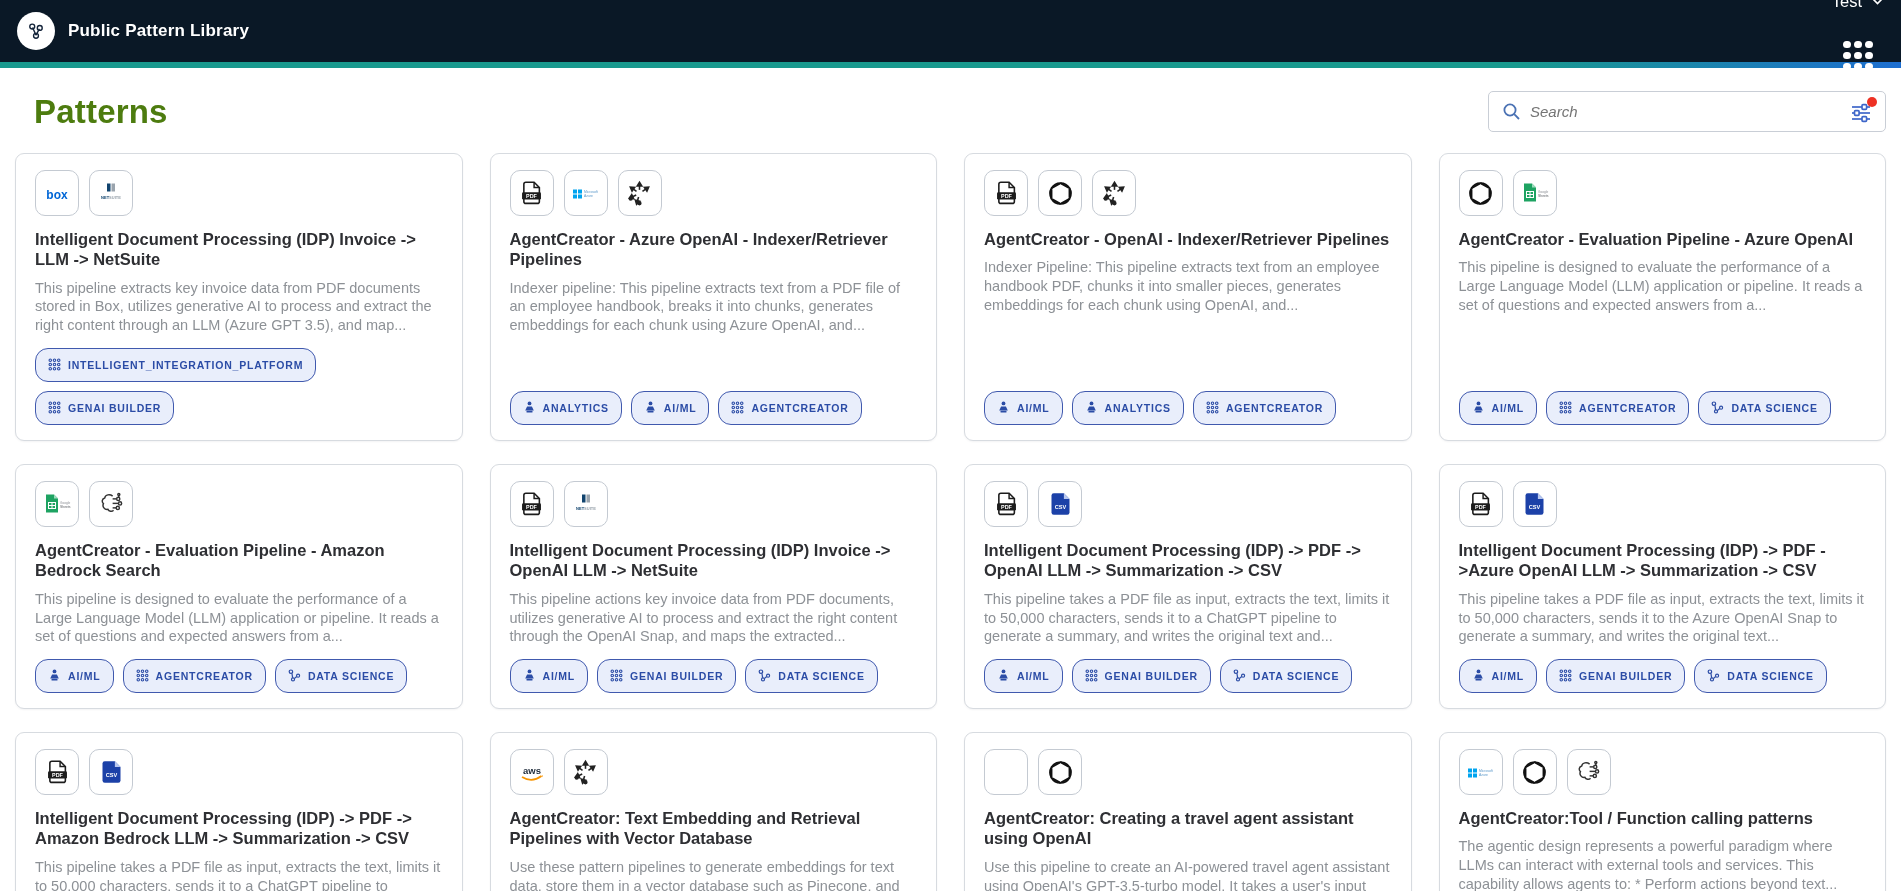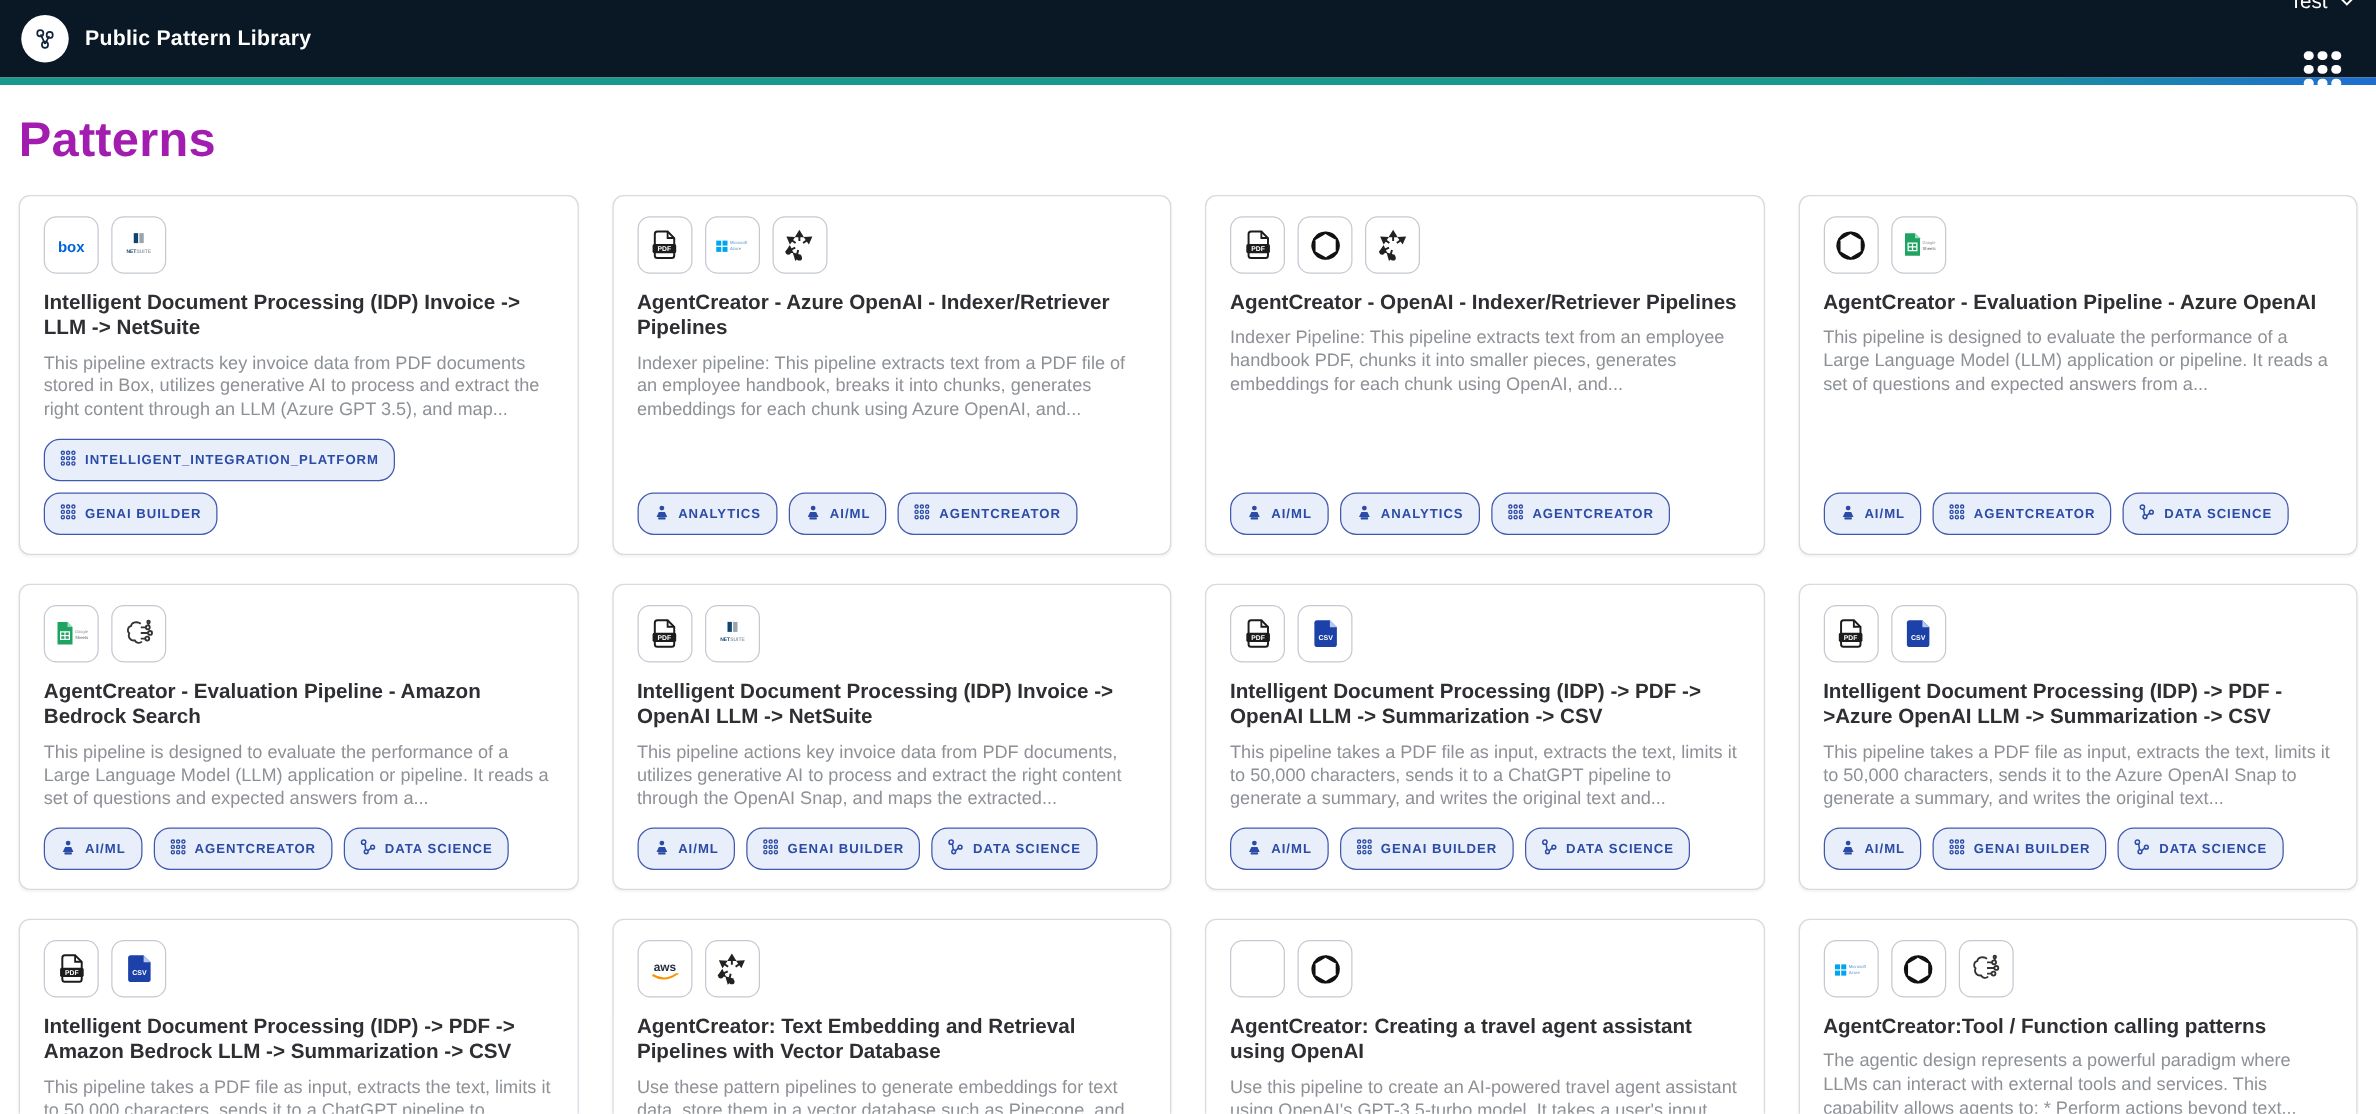--- a/index.html
+++ b/index.html
@@ -11,21 +11,21 @@
   .app-title { color:#fff; font-size:17px; font-weight:700; margin-left:13px; letter-spacing:.2px; }
   .topbar-right { margin-left:auto; display:flex; align-items:center; gap:30px;flex-direction:column; }
   .account { display:flex; align-items:center; gap:9px; color:#fff; font-size:16.5px; cursor:pointer; }
   .apps-grid { display:grid; grid-template-columns:repeat(3,7.5px); gap:3.5px; cursor:pointer; }
   .apps-grid i { width:7.5px; height:7.5px; background:#fff; border-radius:50%; }
   .accent-bar { height:6px; background:linear-gradient(90deg,#19998e 0%,#19998e 80%,#1e6ed0 100%); }
 
   
   .content { padding:0 15px; }
   .page-head { display:flex; justify-content:space-between; align-items:center; margin-top:23px; margin-bottom:21px; }
-  .page-title { font-size:39px; font-weight:800; color:#a21caf; letter-spacing:.2px; }
+  .page-title { font-size:33px; font-weight:800; color:#4d7c0f; letter-spacing:.2px;margin-left:19px; }
   .search-box { width:398px; height:41px; border:1px solid #c9ced6; border-radius:5px; display:flex; align-items:center; padding:0 10px 0 13px; background:#fff; }
   .search-box input { flex:1; border:none; outline:none; font-style:italic; font-size:15px; color:#444; margin-left:9px; font-family:"Liberation Sans",sans-serif; background:transparent; }
   .filter-btn { position:relative; width:26px; height:24px; cursor:pointer; flex:none; }
   .filter-dot { position:absolute; top:-3px; right:-2px; width:10px; height:10px; border-radius:50%; background:#ee3124; }
 
   
   .cards { display:grid; grid-template-columns:repeat(4,1fr); column-gap:27px; row-gap:23px; }
   .card { border:1px solid #d7dbe0; border-radius:9px; background:#fff; padding:16px 19px 15px; min-height:223px;
           display:flex; flex-direction:column; box-shadow:0 1px 2px rgba(16,24,40,.05); cursor:pointer; }
   .card:nth-child(n+9) { min-height:186px; }
@@ -72,20 +72,40 @@
         <i></i>
         <i></i>
     </div>
   </div>
 </header>
 <div class="accent-bar"></div>
 
 <main class="content">
   <div class="page-head">
     <h1 class="page-title">Patterns</h1>
+    <div class="search-box">
+      <svg width="19" height="19" viewBox="0 0 19 19">
+        <circle cx="8" cy="8" r="5.6" fill="none" stroke="#4a71b3" stroke-width="1.8"></circle>
+        <line x1="12.2" y1="12.2" x2="17" y2="17" stroke="#4a71b3" stroke-width="1.8"></line>
+      </svg>
+      <input type="text" placeholder="Search" style="">
+      <div class="filter-btn">
+        <svg width="24" height="24" viewBox="0 0 24 24">
+          <g stroke="#3e66c9" stroke-width="1.7">
+            <line x1="3" y1="7" x2="21" y2="7"></line>
+              <rect x="13" y="4.7" width="4.6" height="4.6" rx="1" fill="#fff"></rect>
+            <line x1="3" y1="13" x2="21" y2="13"></line>
+              <rect x="5.5" y="10.7" width="4.6" height="4.6" rx="1" fill="#fff"></rect>
+            <line x1="3" y1="19" x2="21" y2="19"></line>
+              <rect x="13" y="16.7" width="4.6" height="4.6" rx="1" fill="#fff"></rect>
+          </g>
+        </svg>
+        <span class="filter-dot"></span>
+      </div>
+    </div>
   </div>
 
   <div class="cards" id="cards">
   <div class="card">
     <div class="icon-row">
           <div class="app-icon">
             <svg width="30" height="27" viewBox="0 0 30 24">
               <text x="15" y="17" font-size="12" font-weight="bold" fill="#0066d6" text-anchor="middle" font-family="Liberation Sans,sans-serif">box</text>
             </svg>
           </div>

